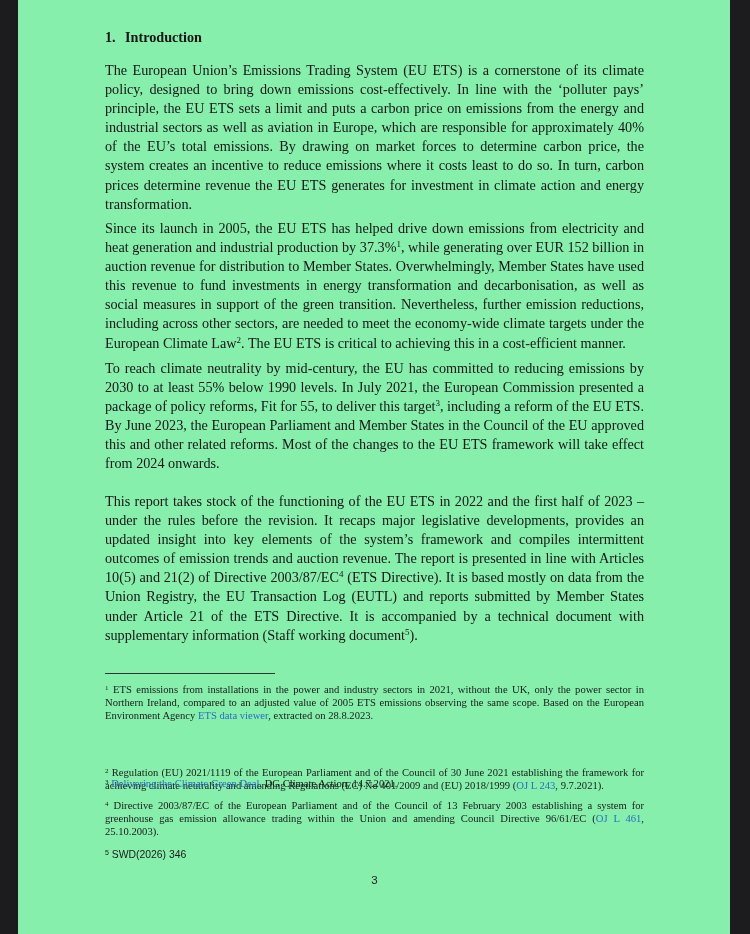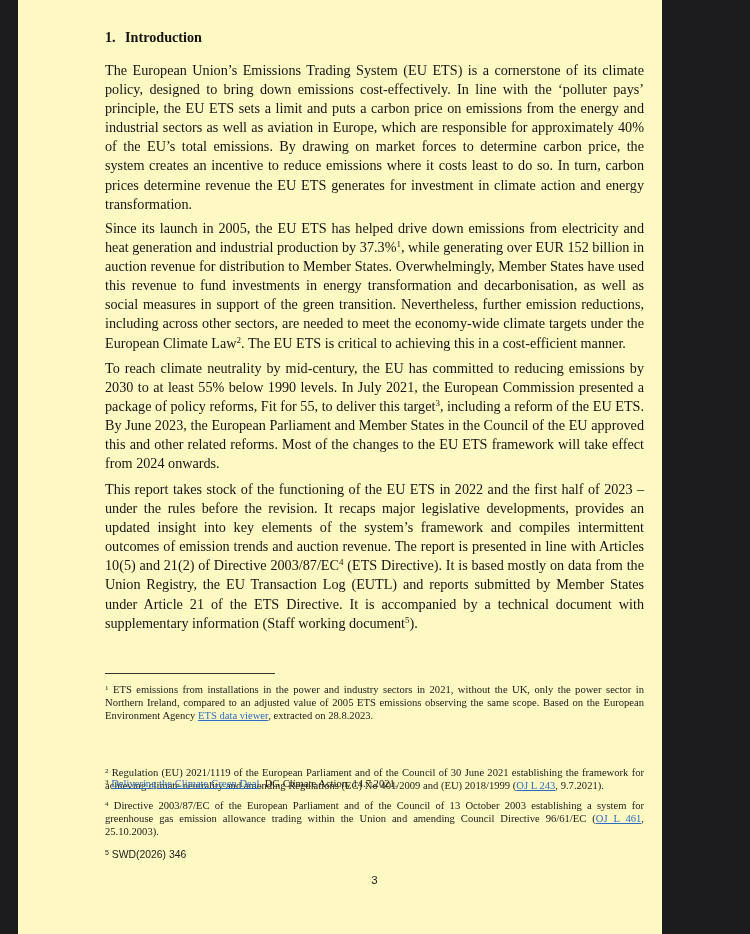--- a/index.html
+++ b/index.html
@@ -2,59 +2,59 @@
 <html><head>
 <meta charset="utf-8">
 <style>
   html, body { margin: 0; padding: 0; }
   body {
     width: 750px; height: 934px; overflow: hidden;
     background: #1c1c1e;
     position: relative;
   }
   .page {
-    position: absolute; left: 18px; top: 0; width: 644px; height: 934px;
-    background: #fef9c3;
+    position: absolute; left: 18px; top: 0; width: 712px; height: 934px;
+    background: #86efac;
   }
   .content {
     position: absolute; left: 87px; top: 0; width: 539px;
     font-family: "Liberation Serif", serif;
     color: #141414;
   }
   .heading {
     position: absolute; top: 29px; left: 0;
     font-size: 14.2px; font-weight: bold; white-space: nowrap;
   }
   .heading .num { display: inline-block; width: 20px; }
   .para {
     position: absolute; left: 0; width: 539px;
     font-size: 14.2px; line-height: 19.1px;
     text-align: justify;
   }
   .p1 { top: 61px; }
   .p2 { top: 219px; }
   .p3 { top: 359px; }
-  .p4 { top: 480px; }
+  .p4 { top: 492px; }
   sup { font-size: 9px; line-height: 0; vertical-align: 5px; }
   .fn-rule {
     position: absolute; left: 0; top: 673px; width: 170px; height: 0;
     border-top: 1px solid #333;
   }
   .fn {
     position: absolute; left: 0; width: 539px;
     font-size: 10.6px; line-height: 13px; text-align: justify;
     color: #1a1a1a;
   }
   .fn sup { font-size: 7px; vertical-align: 3px; }
   .fn1 { top: 683px; }
   .fn2 { top: 730px; margin-top: 36px; }
   .fn3 { top: 777px; }
   .fn4 { top: 799px; }
   .fn5 { top: 848px; font-family: "Liberation Sans", sans-serif; font-size: 10.4px; }
-  a.link { color: #2b6cc4; text-decoration: underline; }
+  a.link { color: #2b6cc4; }
   .page-num {
     position: absolute; left: 0; top: 874px; width: 539px; text-align: center;
     font-family: "Liberation Sans", sans-serif; font-size: 11.5px; color: #222;
   }
 </style>
 </head>
 <body>
 
 <div class="page">
   <div class="content">
@@ -72,19 +72,19 @@
     <p class="para p4" style="margin:0"><span>This report takes stock of the functioning of the EU ETS in 2022 and the first half of 2023 – under the rules before the revision. It recaps major legislative developments, provides an updated insight into key elements of the system’s framework and compiles intermittent outcomes of emission trends and auction revenue. The report is presented in line with Articles 10(5) and 21(2) of Directive 2003/87/EC</span><sup>4</sup><span> (ETS Directive). It is based mostly on data from the Union Registry, the EU Transaction Log (EUTL) and reports submitted by Member States under Article 21 of the ETS Directive. It is accompanied by a technical document with supplementary information (Staff working document</span><sup>5</sup><span>).</span></p>
 
     <div class="fn-rule"></div>
 
     <div class="fn fn1"><sup>1</sup><span> ETS emissions from installations in the power and industry sectors in 2021, without the UK, only the power sector in Northern Ireland, compared to an adjusted value of 2005 ETS emissions observing the same scope. Based on the European Environment Agency </span><a class="link">ETS data viewer</a><span>, extracted on 28.8.2023.</span></div>
 
     <div class="fn fn2"><sup>2</sup><span> Regulation (EU) 2021/1119 of the European Parliament and of the Council of 30 June 2021 establishing the framework for achieving climate neutrality and amending Regulations (EC) No 401/2009 and (EU) 2018/1999 (</span><a class="link">OJ L 243</a><span>, 9.7.2021).</span></div>
 
     <div class="fn fn3"><sup>3</sup><span> </span><a class="link">Delivering the Climate Green Deal</a><span>, DG Climate Action, 14.7.2021.</span></div>
 
-    <div class="fn fn4"><sup>4</sup><span> Directive 2003/87/EC of the European Parliament and of the Council of 13 October 2003 establishing a system for greenhouse gas emission allowance trading within the Union and amending Council Directive 96/61/EC (</span><a class="link">OJ L 461</a><span>, 25.10.2003).</span></div>
+    <div class="fn fn4"><sup>4</sup><span> Directive 2003/87/EC of the European Parliament and of the Council of 13 February 2003 establishing a system for greenhouse gas emission allowance trading within the Union and amending Council Directive 96/61/EC (</span><a class="link">OJ L 461</a><span>, 25.10.2003).</span></div>
 
     <div class="fn fn5"><sup>5</sup><span> SWD(2026) 346</span></div>
 
     <div class="page-num">3</div>
   </div>
 </div>
 
 </body></html>

